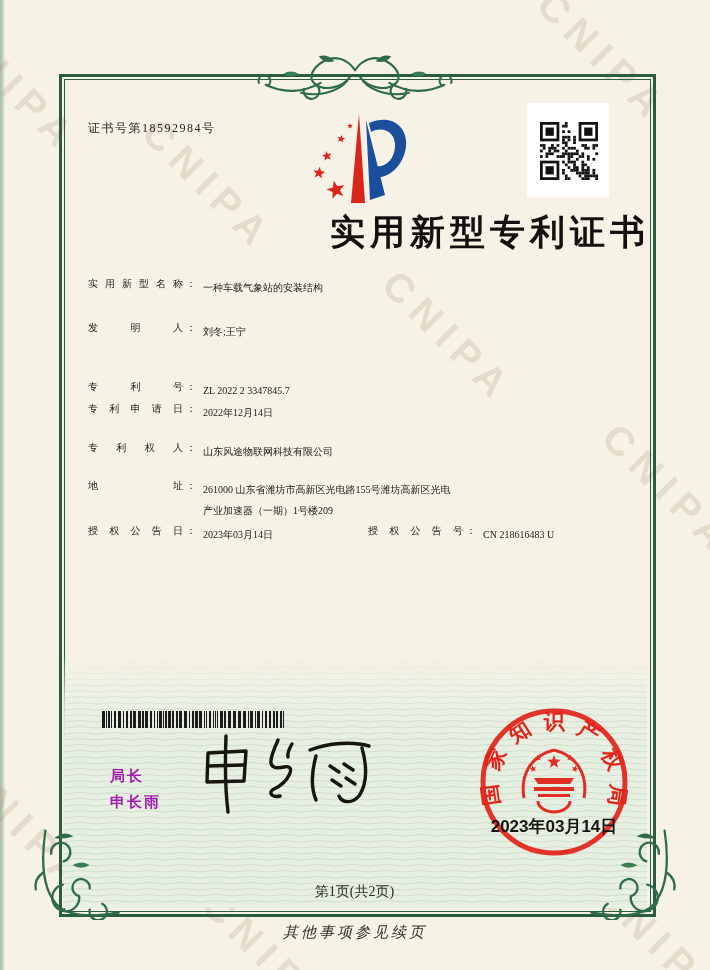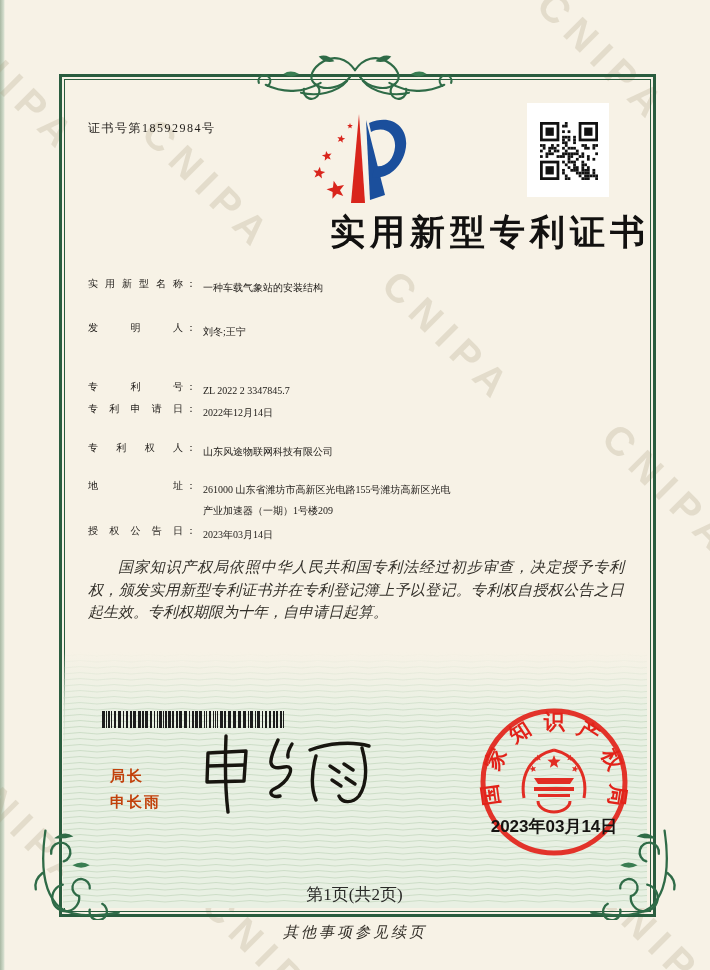--- a/index.html
+++ b/index.html
@@ -38,24 +38,24 @@
   .fvalue{display:inline-block;max-width:420px;vertical-align:top;line-height:21px;}
   .pre{white-space:pre-line;}
   .g2{position:absolute;left:280px;top:0;}
   
   .paras{left:88px;top:556px;width:536px;font-size:15px;line-height:22.5px;z-index:2;
       color:#33302a;font-style:italic;text-align:justify;}
   .paras p{margin:0 0 7px 0;text-indent:2em;}
   
   .barcode{left:100px;top:711px;z-index:2;}
   .signer{left:110px;top:763px;z-index:2;font-family:"Liberation Sans","DejaVu Sans",sans-serif;
-      font-weight:bold;font-size:15px;color:#c2410c;line-height:26px;letter-spacing:2px;}
+      font-weight:bold;font-size:15px;color:#a21caf;line-height:26px;letter-spacing:2px;}
   .signature{left:192px;top:726px;z-index:2;}
   .seal{left:476px;top:704px;z-index:3;}
-  .page-no{left:59px;top:883px;width:591px;text-align:center;font-size:17px;color:#2a2a28;z-index:2;}
+  .page-no{left:59px;top:883px;width:591px;text-align:center;font-size:14px;color:#2a2a28;z-index:2;}
   .footer-note{left:0;top:923px;width:710px;text-align:center;font-size:15px;font-style:italic;
       color:#332f29;letter-spacing:3px;z-index:2;}
   .orn{z-index:2;}
 </style>
 </head>
 <body>
 
 <div class="abs edge-strip"></div>
 
 <div class="wm" style="left:-30px;top:12px">CNIPA</div>
@@ -302,24 +302,26 @@
 </div>
 <div class="row" style="top:441px">
   <span class="flabel">专利权人</span><span class="colon">：</span><span class="fvalue">山东风途物联网科技有限公司</span>
 </div>
 <div class="row" style="top:479px">
   <span class="flabel">地址</span><span class="colon">：</span><span class="fvalue pre">261000 山东省潍坊市高新区光电路155号潍坊高新区光电
 产业加速器（一期）1号楼209</span>
 </div>
 <div class="row" style="top:524px">
   <span class="flabel">授权公告日</span><span class="colon">：</span><span class="fvalue">2023年03月14日</span>
+  <span class="g2">
+    <span class="flabel">授权公告号</span><span class="colon">：</span><span class="fvalue">CN 218616483 U</span>
+  </span>
 </div>
 
 <div class="abs paras">
-  <p>国家知识产权局依照中华人民共和国专利法经过初步审查，决定授予专利权，颁发实用新型专利证书并在专利登记簿上予以登记。专利权自授权公告之日起生效。专利权期限为十年，自申请日起算。</p>
 </div>
 
 <svg class="abs barcode" id="barcode" width="190" height="17">
     <rect x="2" y="0" width="3" height="17" fill="#1c1c1c"></rect>
     <rect x="6" y="0" width="1" height="17" fill="#1c1c1c"></rect>
     <rect x="8" y="0" width="2" height="17" fill="#1c1c1c"></rect>
     <rect x="11" y="0" width="1" height="17" fill="#1c1c1c"></rect>
     <rect x="14" y="0" width="2" height="17" fill="#1c1c1c"></rect>
     <rect x="18" y="0" width="3" height="17" fill="#1c1c1c"></rect>
     <rect x="23" y="0" width="1" height="17" fill="#1c1c1c"></rect>

